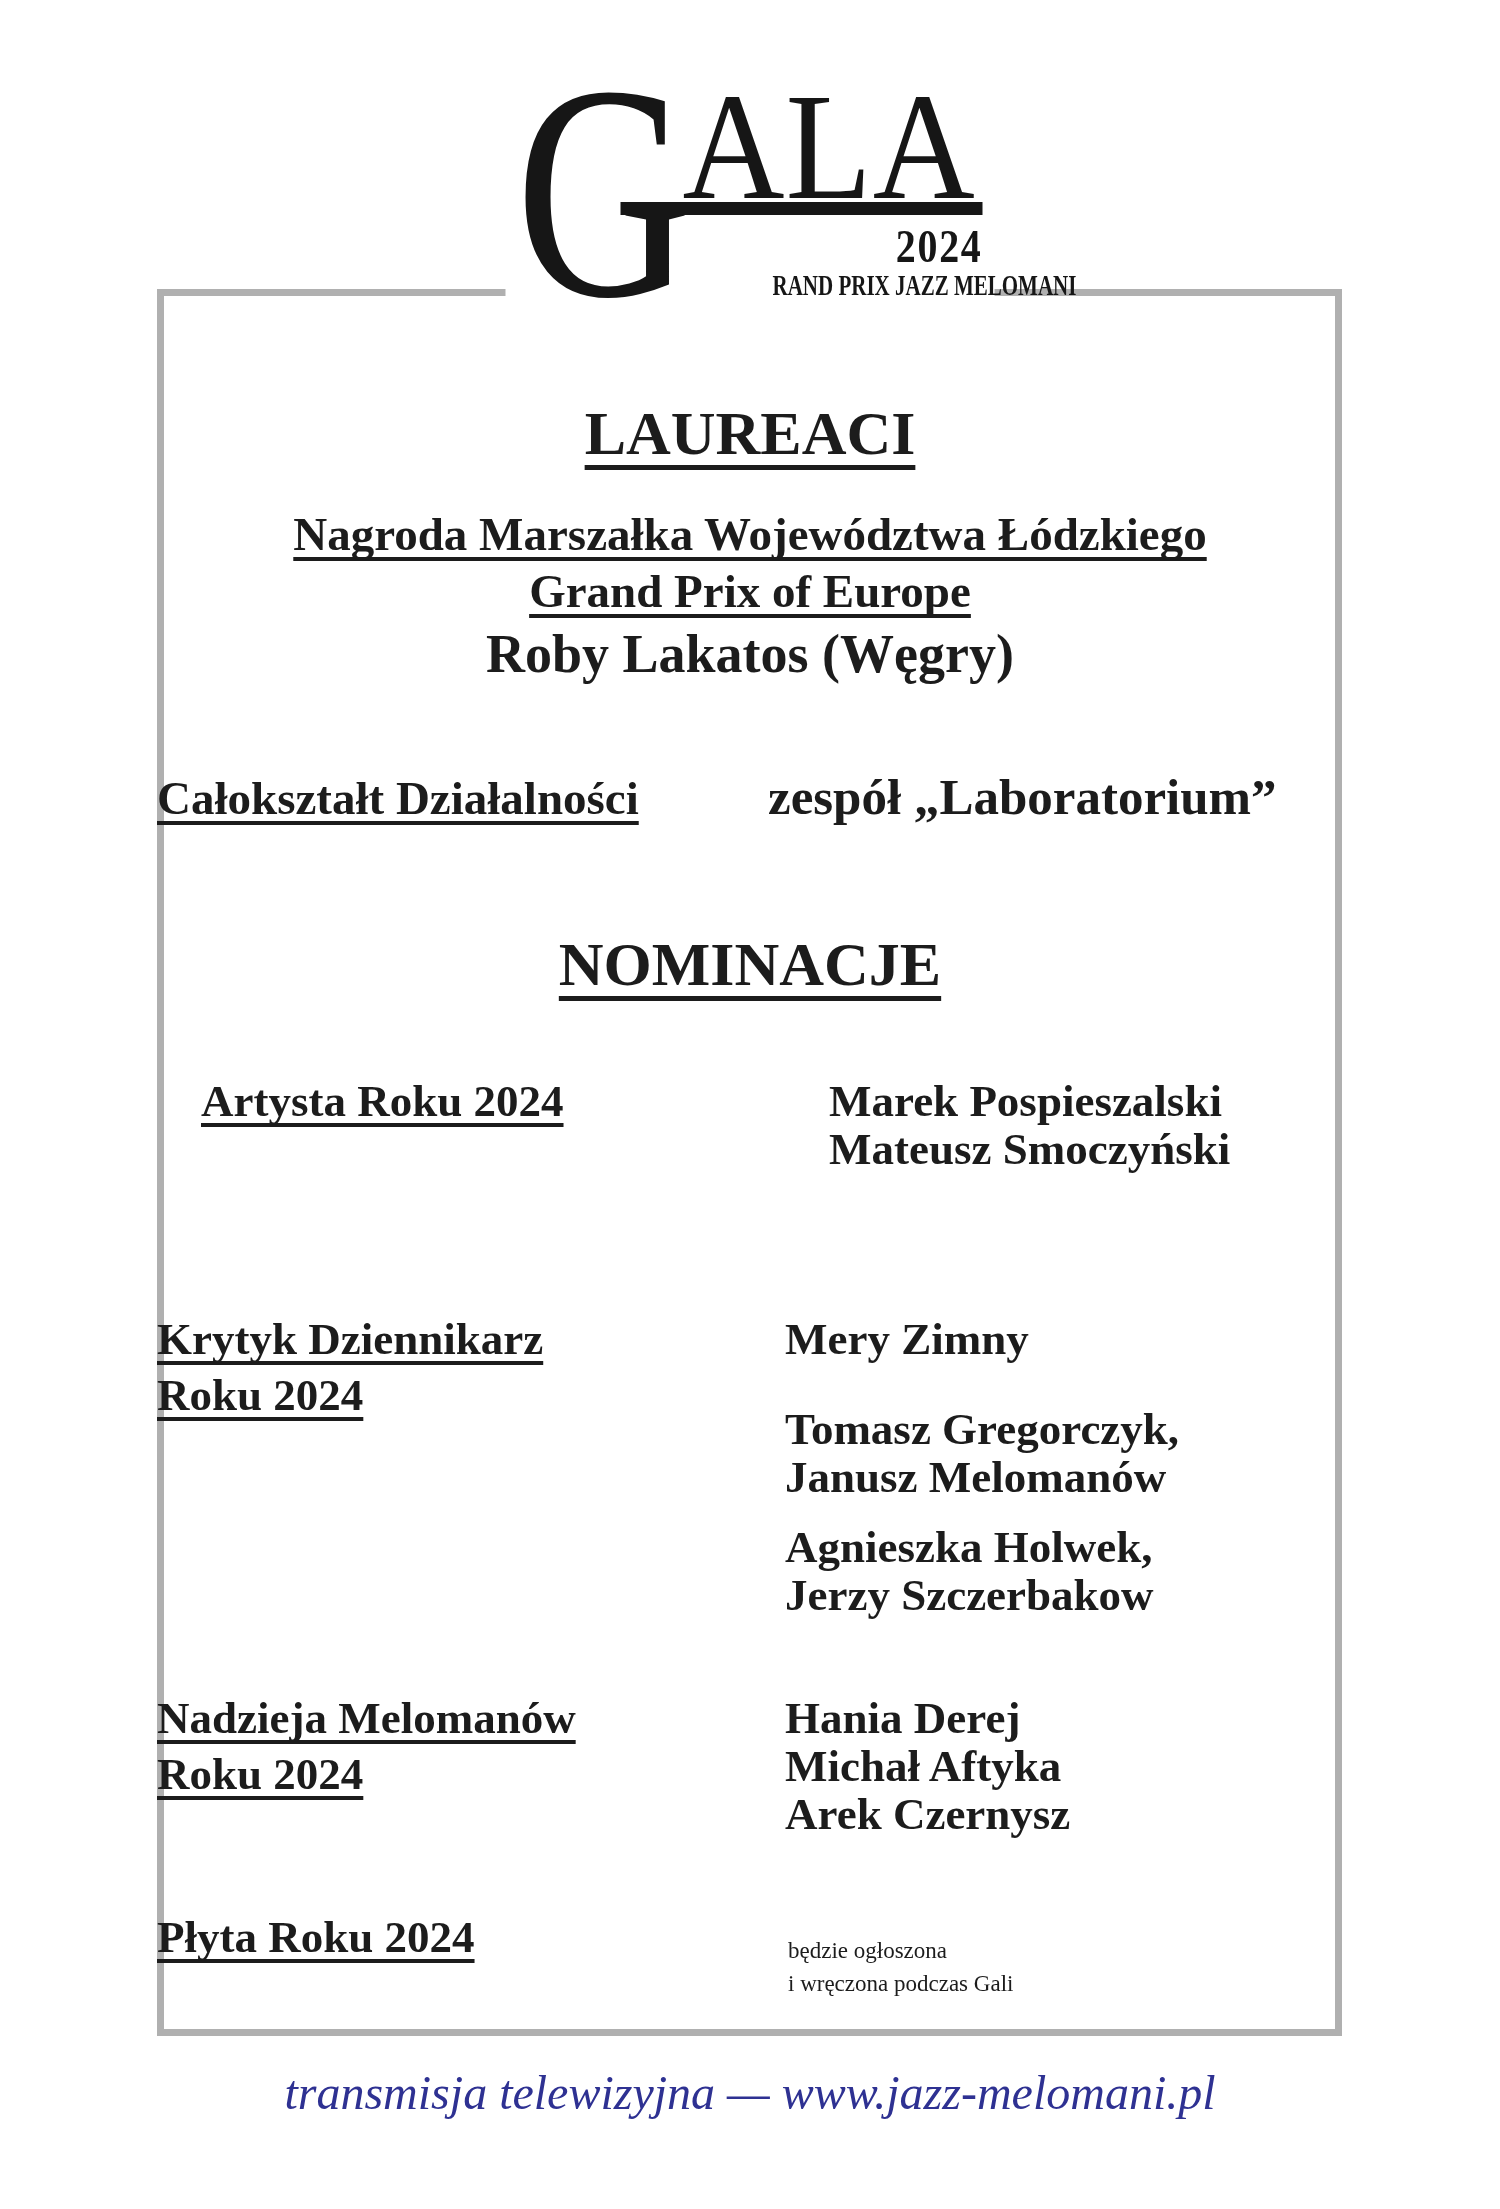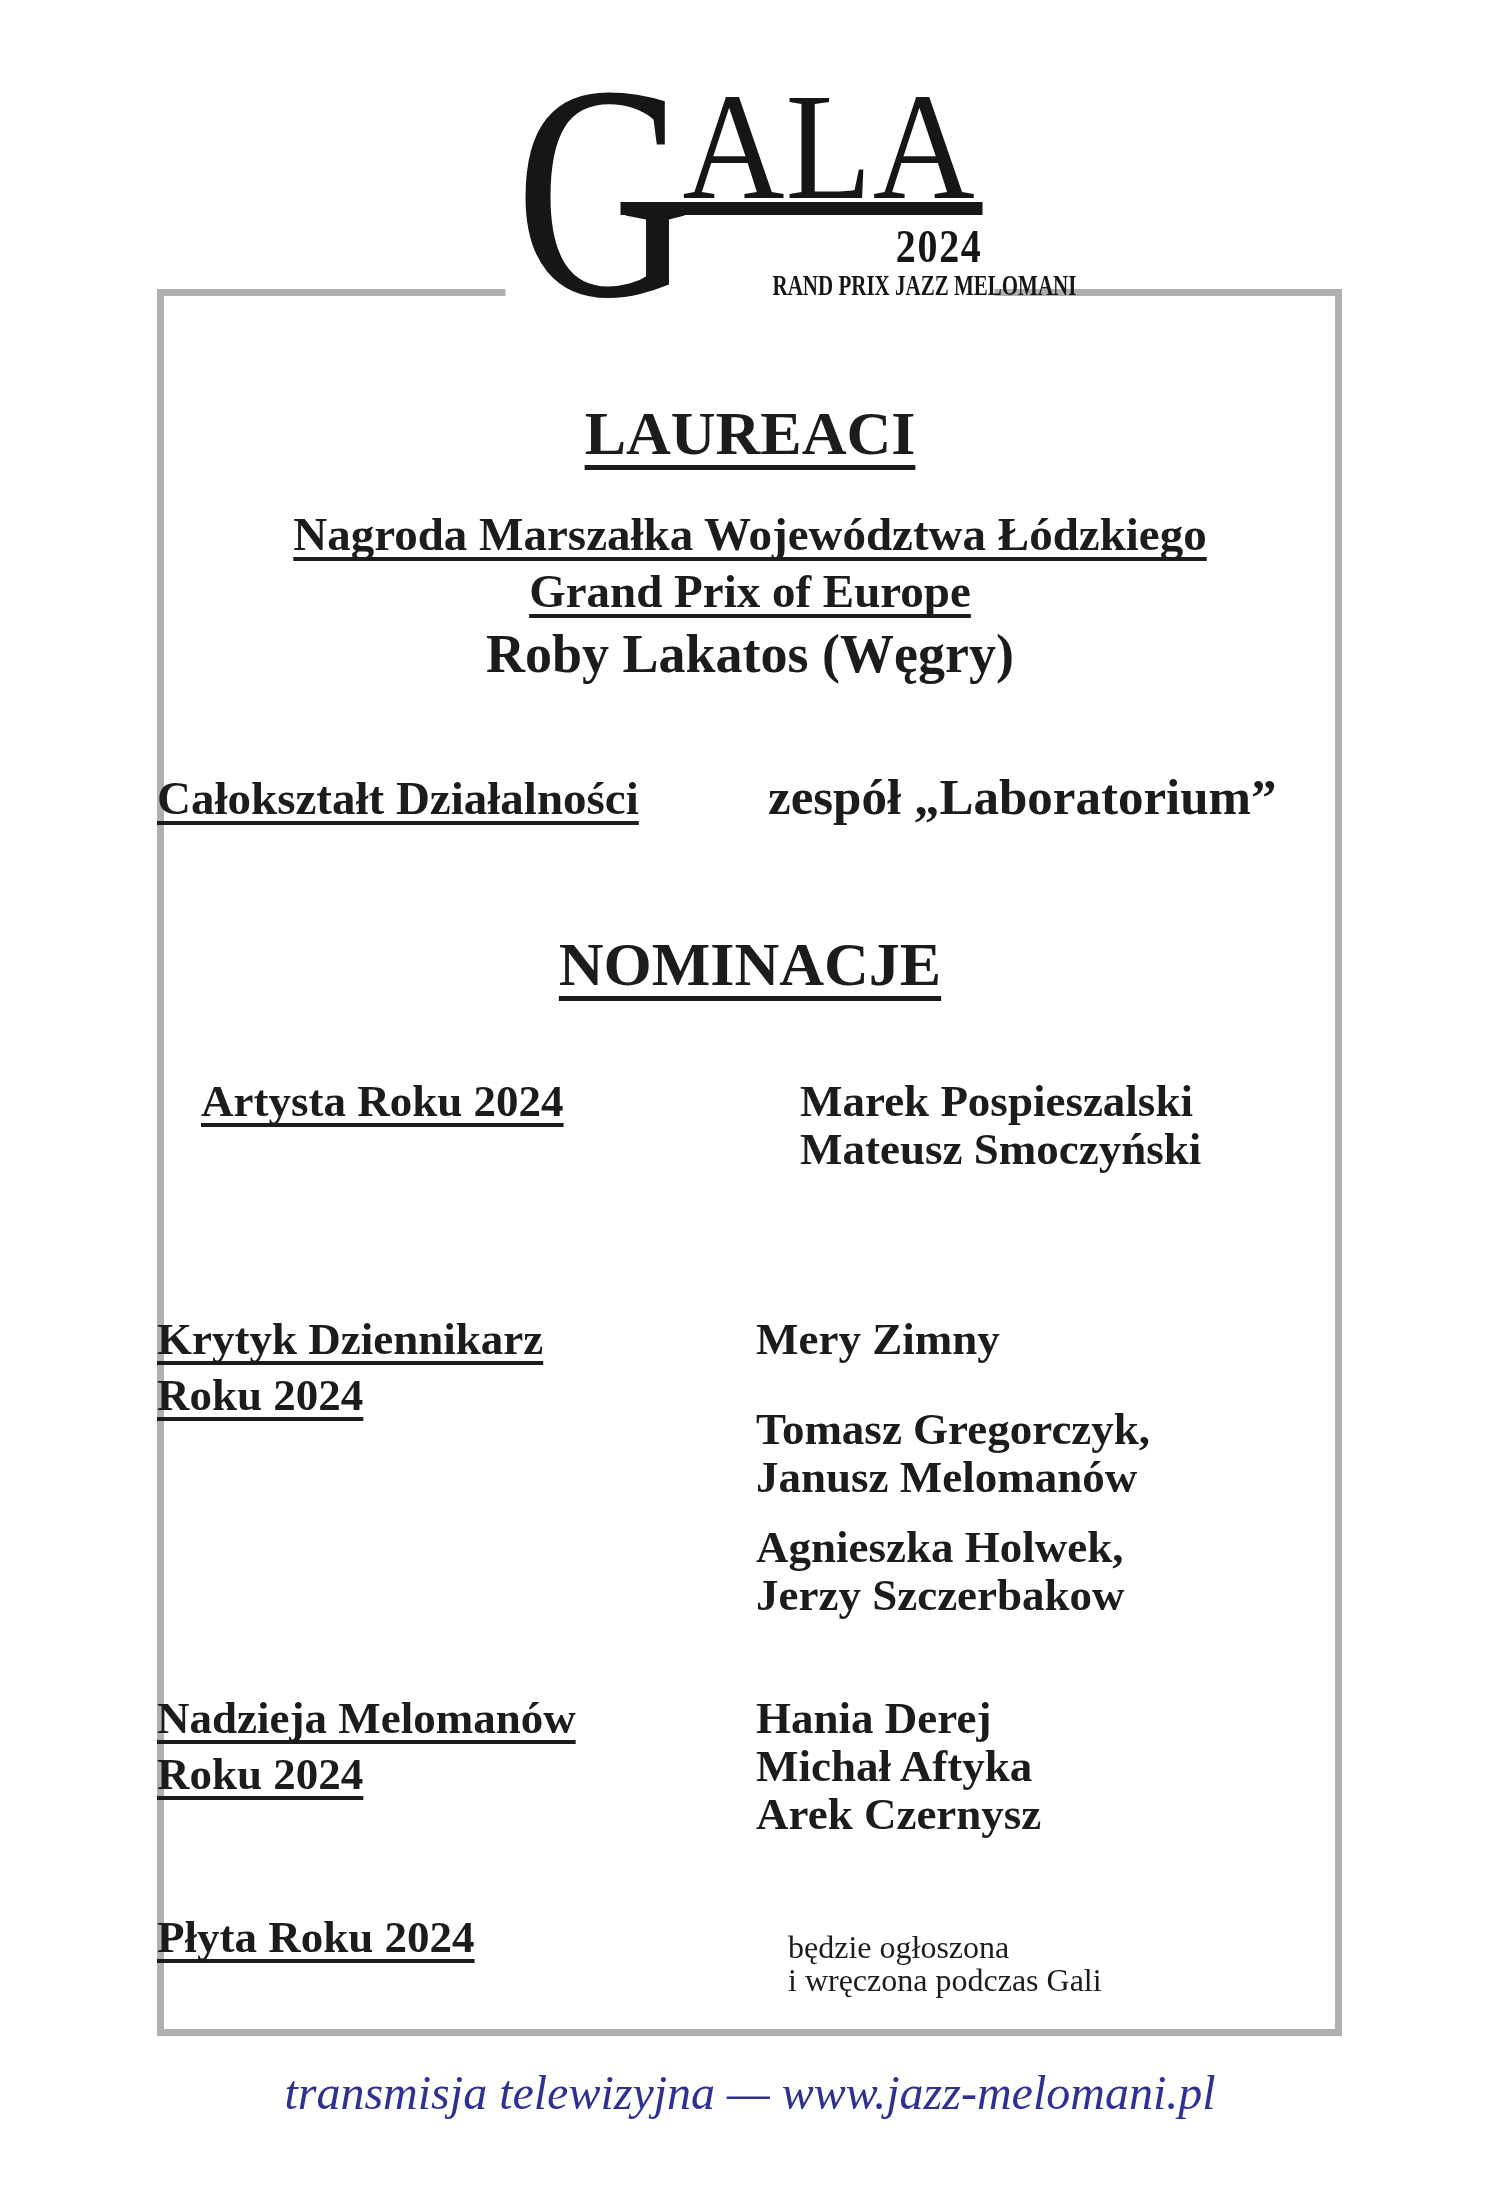--- a/index.html
+++ b/index.html
@@ -164,37 +164,37 @@
     line-height: 54px;
     font-weight: 700;
     white-space: nowrap;
   }
 
   .nom-label {
     font-size: 45px;
     line-height: 56px;
   }
   .nom-names {
-    margin-left: 36px;
+    margin-left: 65px;
     font-weight: 700;
     font-size: 45px;
     line-height: 48px;
   }
   .nom-names p { margin: 0; }
   .row-artysta  { top: 1073px; padding-left: 44px; }
   .row-krytyk   { top: 1311px; }
   .row-nadzieja { top: 1690px; }
   .row-plyta    { top: 1909px; }
   .row-krytyk .gap-lg { margin-top: 42px; }
   .row-krytyk .gap-sm { margin-top: 22px; }
 
   .plyta-note {
     margin-left: 68px;
     font-weight: 400;
-    font-size: 32px;
+    font-size: 23px;
     line-height: 33px;
     position: relative;
     top: 6px;
   }
   .plyta-note p { margin: 0; }
 
   .footer {
     position: absolute;
     top: 2066px;
     left: 0;

